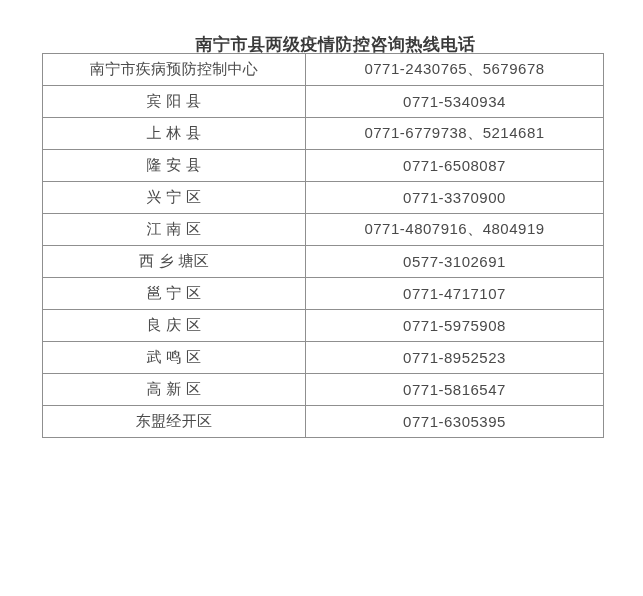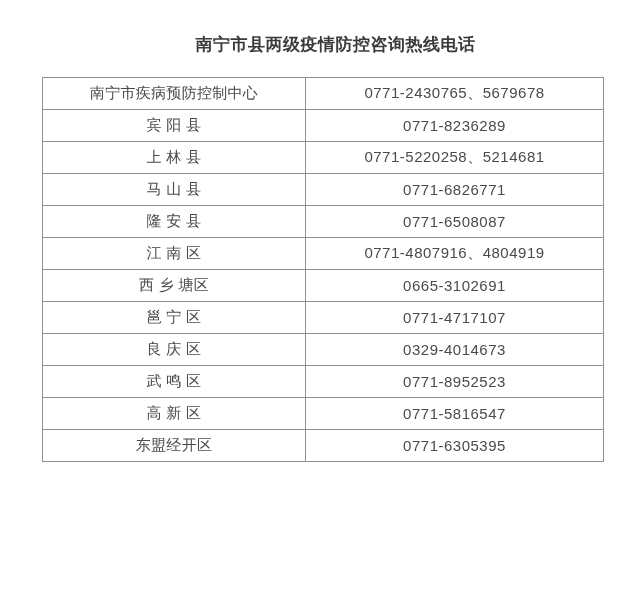--- a/index.html
+++ b/index.html
@@ -1,21 +1,21 @@
 <!DOCTYPE html>
 <html style="--title-text: #3a3a3a; --cell-text: #4a4a4a; --table-border: #8f8f8f; --page-bg: #ffffff;"><head>
 <meta charset="utf-8">
 <style>
   :root {
     --title-text: #3a3a3a;
     --cell-text: #4a4a4a;
     --table-border: #8f8f8f;
     --page-bg: #ffffff;
   }
-  * { box-sizing: border-box; margin-top: 24px; }
+  * { box-sizing: border-box; }
   html, body {
     margin: 0;
     padding: 0;
   }
   body {
     width: 643px;
     height: 596px;
     background: var(--page-bg);
     font-family: "Liberation Sans", "DejaVu Sans", sans-serif;
     position: relative;
@@ -70,49 +70,49 @@
     <col class="col-name">
     <col class="col-phone">
   </colgroup>
   <tbody>
       <tr>
         <td class="name-cell">南宁市疾病预防控制中心</td>
         <td class="phone-cell">0771-2430765、5679678</td>
       </tr>
       <tr>
         <td class="name-cell">宾 阳 县</td>
-        <td class="phone-cell">0771-8236289</td>
+        <td class="phone-cell">0771-5340934</td>
       </tr>
       <tr>
         <td class="name-cell">上 林 县</td>
-        <td class="phone-cell">0771-5220258、5214681</td>
-      </tr>
-      <tr>
-        <td class="name-cell">马 山 县</td>
-        <td class="phone-cell">0771-6826771</td>
+        <td class="phone-cell">0771-6779738、5214681</td>
       </tr>
       <tr>
         <td class="name-cell">隆 安 县</td>
         <td class="phone-cell">0771-6508087</td>
+      </tr>
+      <tr>
+        <td class="name-cell">兴 宁 区</td>
+        <td class="phone-cell">0771-3370900</td>
       </tr>
       <tr>
         <td class="name-cell">江 南 区</td>
         <td class="phone-cell">0771-4807916、4804919</td>
       </tr>
       <tr>
         <td class="name-cell">西 乡 塘区</td>
-        <td class="phone-cell">0665-3102691</td>
+        <td class="phone-cell">0577-3102691</td>
       </tr>
       <tr>
         <td class="name-cell">邕 宁 区</td>
         <td class="phone-cell">0771-4717107</td>
       </tr>
       <tr>
         <td class="name-cell">良 庆 区</td>
-        <td class="phone-cell">0329-4014673</td>
+        <td class="phone-cell">0771-5975908</td>
       </tr>
       <tr>
         <td class="name-cell">武 鸣 区</td>
         <td class="phone-cell">0771-8952523</td>
       </tr>
       <tr>
         <td class="name-cell">高 新 区</td>
         <td class="phone-cell">0771-5816547</td>
       </tr>
       <tr>

